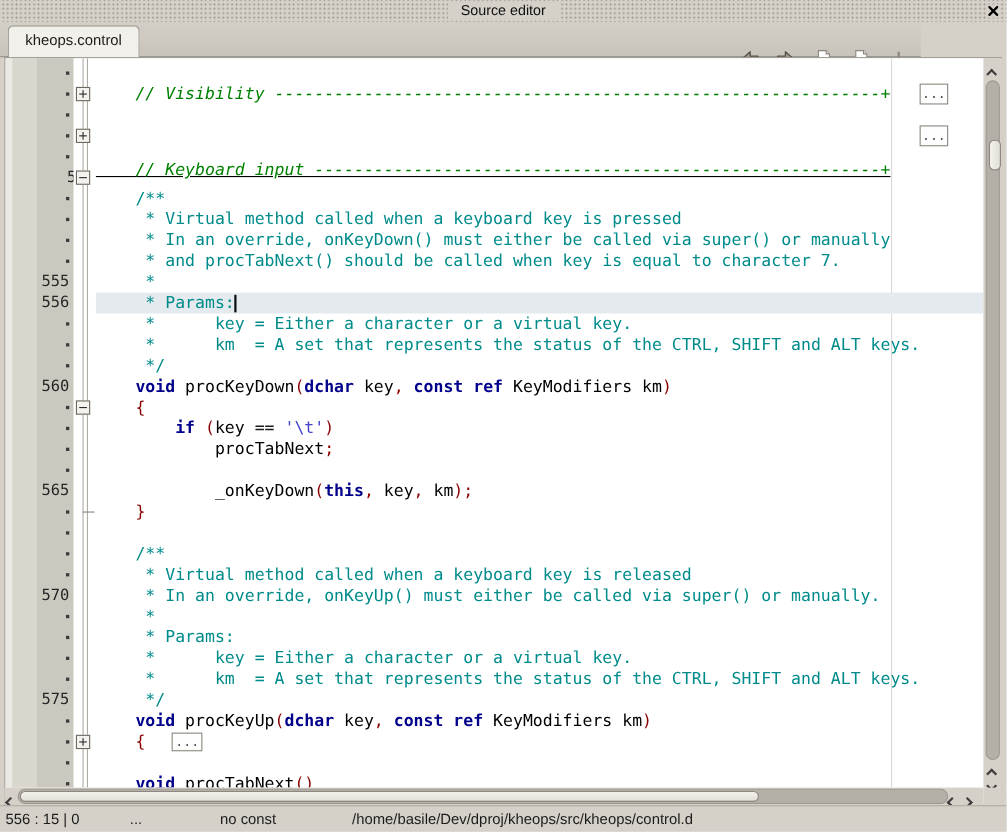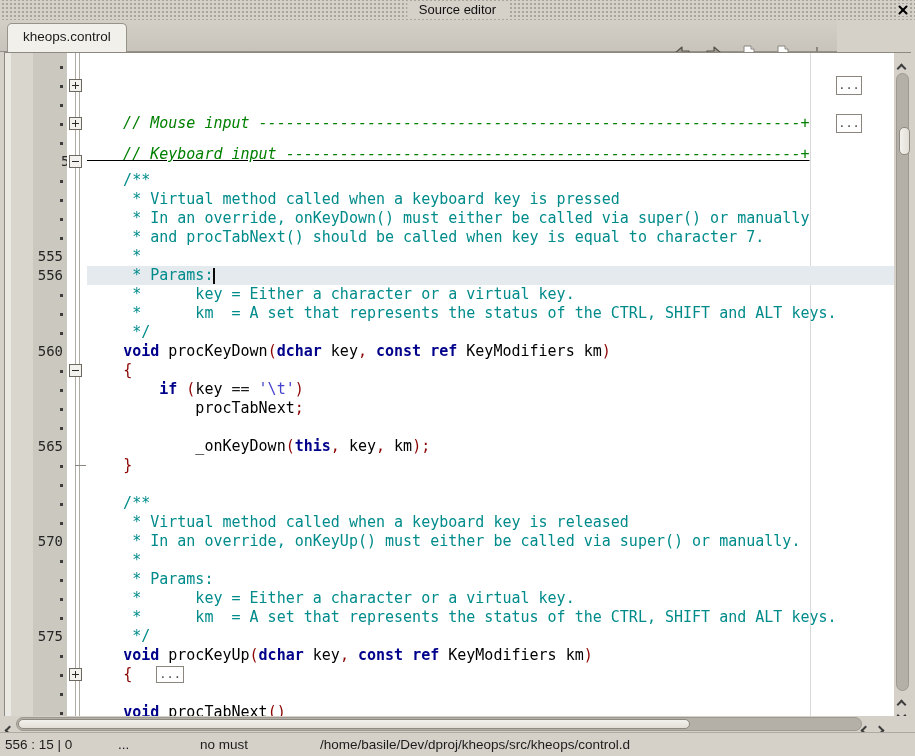--- a/index.html
+++ b/index.html
@@ -194,23 +194,23 @@
   <div class="fbox plus" style="top: 26px;"></div>
       <div class="fbox plus" style="top: 64px;"></div>
       <div class="fbox minus" style="top: 102px;"></div>
       <div class="fbox minus" style="top: 311px;"></div>
       <div class="fcorner" style="top: 412px;"></div>
       <div class="fbox plus" style="top: 615px;"></div>
     </div>
   <div class="code">
     <div class="ruler"></div>
   <div class="crow" style="top: 4px;"></div>
+      <div class="crow" style="top: 23px;"><span class="tok-com">    // Visibility -------------------------------------------------------------+</span></div>
       <div class="ell right" style="top: 23px;">...</div>
       <div class="crow" style="top: 42px;"></div>
-      <div class="crow" style="top: 61px;"><span class="tok-com">    // Mouse input ------------------------------------------------------------+</span></div>
       <div class="ell right" style="top: 61px;">...</div>
       <div class="crow" style="top: 80px;"></div>
       <div class="crow" style="top: 92px; text-decoration: underline;"><span class="tok-com">    // Keyboard input ---------------------------------------------------------+</span></div>
       <div class="crow" style="top: 118px;"><span class="tok-doc">    /**</span></div>
       <div class="crow" style="top: 156px;"><span class="tok-doc">     * In an override, onKeyDown() must either be called via super() or manually</span></div>
       <div class="crow" style="top: 137px;"><span class="tok-doc">     * Virtual method called when a keyboard key is pressed</span></div>
       <div class="crow" style="top: 175px;"><span class="tok-doc">     * and procTabNext() should be called when key is equal to character 7.</span></div>
       <div class="crow" style="top: 194px;"><span class="tok-doc">     *</span></div>
       <div class="crow current" style="top: 213px;"><span class="tok-doc">     * Params:</span><span class="caret"></span></div>
       <div class="crow" style="top: 232px;"><span class="tok-doc">     *      key = Either a character or a virtual key.</span></div>
@@ -252,17 +252,17 @@
       <div class="thumb"></div>
     </div>
     <span class="btn-r1"><i class="chev left"></i></span>
     <span class="btn-r2"><i class="chev right"></i></span>
   </div>
   <div class="corner"></div>
 
   <div class="statusbar">
     <span class="st-caret">556 : 15 | 0</span>
     <span class="st-dots">...</span>
-    <span class="st-macro">no must</span>
+    <span class="st-macro">no const</span>
     <span class="st-path">/home/basile/Dev/dproj/kheops/src/kheops/control.d</span>
   </div>
 
 </div>
 
 </body></html>

